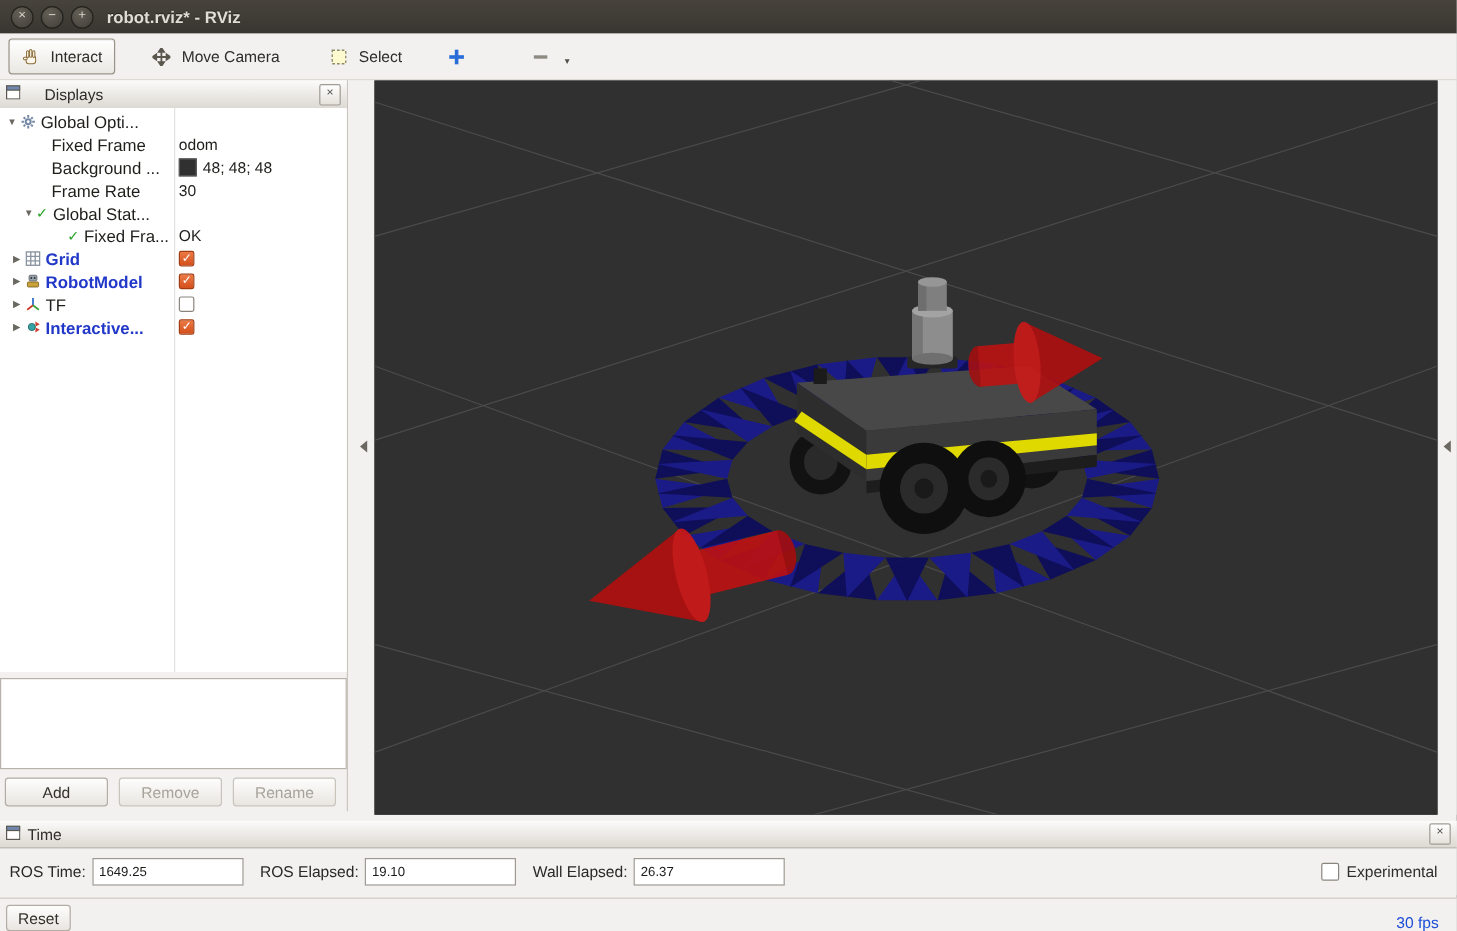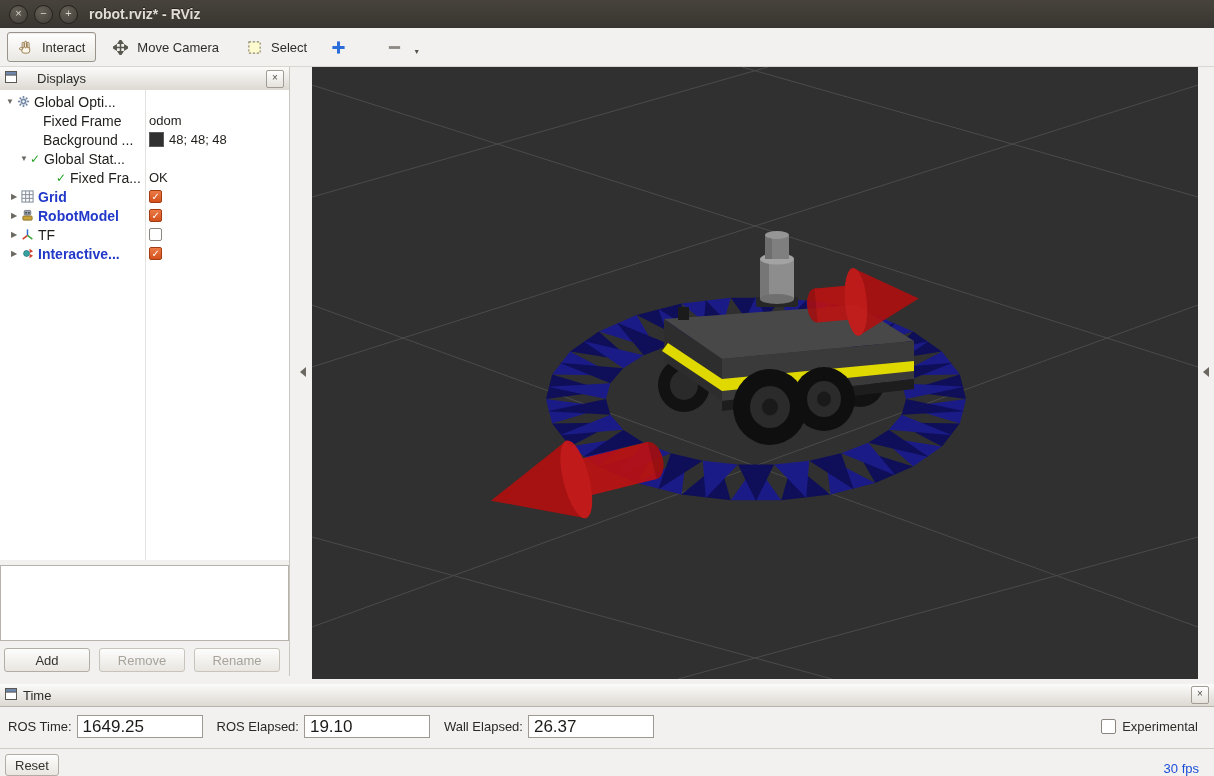--- a/index.html
+++ b/index.html
@@ -12,21 +12,21 @@
             background:linear-gradient(#47433c,#393631);display:flex;align-items:center}
   .tbtn{width:17px;height:17px;border-radius:50%;flex:0 0 auto;
         background:radial-gradient(circle at 35% 30%,#635e55,#423f39);
         border:1px solid #24221e;color:#d8d4cb;font-size:11px;line-height:15px;text-align:center;margin-left:6px}
   .tbtn.first{margin-left:9px}
   .wtitle{color:#e1ddd5;font-weight:bold;font-size:14px;margin-left:11px;text-shadow:0 -1px 0 rgba(0,0,0,.45)}
 
   
   .toolbar{position:absolute;left:0;top:28px;width:1214px;height:39px;background:#f2f1ef;
            border-bottom:1px solid #d9d5cf;display:flex;align-items:center;padding-left:7px;box-sizing:border-box}
-  .tool{display:inline-flex;align-items:center;gap:6px;height:30px;padding:0 10px;margin-right:6px;
+  .tool{display:inline-flex;align-items:center;gap:6px;height:30px;padding:0 10px;margin-right:20px;
         border:1px solid transparent;border-radius:3px;background:transparent;
         font-family:"Liberation Sans",sans-serif;font-size:13px;color:#2e2d29;cursor:default}
   .tool.selected{background:linear-gradient(#ffffff,#eae8e3);border-color:#99938a;box-shadow:inset 0 1px 1px rgba(0,0,0,.07)}
   .tool .dd{font-size:7px;color:#55524c;margin-left:2px;align-self:flex-end;margin-bottom:6px}
 
   
   .displays{position:absolute;left:0;top:67px;width:290px;height:609px;background:#f2f1ef;border-right:1px solid #c9c5bf;box-sizing:border-box}
   .panel-header{height:23px;background:linear-gradient(#fbfbfa,#ddd9d3);border-bottom:1px solid #b7b3ac;
                 display:flex;align-items:center;padding:0 5px}
   .panel-header .ph-title{margin-left:20px;color:#2e2d29}
@@ -58,21 +58,21 @@
   .viewport{position:absolute;left:312px;top:67px;width:886px;height:612px;background:#303030}
 
   
   .time-panel{position:absolute;left:0;top:684px;width:1214px;height:62px;background:#f2f1ef}
   .time-header{height:22px;background:linear-gradient(#fbfbfa,#ddd9d3);border-bottom:1px solid #b7b3ac;display:flex;align-items:center;padding:0 5px}
   .time-header .ph-title{margin-left:6px}
   .time-content{display:flex;align-items:center;height:39px;padding:0 8px;gap:8px}
   .tfield{display:flex;align-items:center;gap:5px;margin-right:6px}
   .tfield label{color:#2a2925}
   .tfield input{width:126px;height:23px;border:1px solid #9e9a92;background:#fff;padding:0 5px;
-                font-family:"Liberation Sans",sans-serif;font-size:17px;color:#1c1b19;box-sizing:border-box}
+                font-family:"Liberation Sans",sans-serif;font-size:11px;color:#1c1b19;box-sizing:border-box}
   .exp{margin-left:auto;display:flex;align-items:center;gap:6px;margin-right:8px}
   .exp .cb{width:15px;height:15px}
 
   
   .statusbar{position:absolute;left:0;top:748px;width:1214px;height:28px;background:#f2f1ef;
              border-top:1px solid #cfcbc5;display:flex;align-items:flex-end;padding:0 5px;box-sizing:border-box}
   .reset-btn{height:22px;padding:0 9px;border:1px solid #b2ada5;border-radius:3px;
              background:linear-gradient(#fdfdfc,#e9e6e1);font-family:"Liberation Sans",sans-serif;font-size:13px;color:#34322d}
   .fps{margin-left:auto;margin-right:10px;color:#1d4ed8}
 </style>
@@ -190,20 +190,24 @@
     </div>
 
     <div class="trow">
       <span class="tlabel" style="margin-left:43px">Background ...</span>
       <span class="val">
         <span class="swatch"></span>
         <span>48; 48; 48</span>
       </span>
     </div>
 
+    <div class="trow">
+      <span class="tlabel" style="margin-left:43px">Frame Rate</span>
+      <span class="val">30</span>
+    </div>
 
     <div class="trow" style="padding-left:18px">
       <span class="expander">▼</span>
       <span class="gcheck">✓</span>
       <span class="tlabel">Global Stat...</span>
     </div>
 
     <div class="trow" style="padding-left:56px">
       <span class="gcheck">✓</span>
       <span class="tlabel">Fixed Fra...</span>

